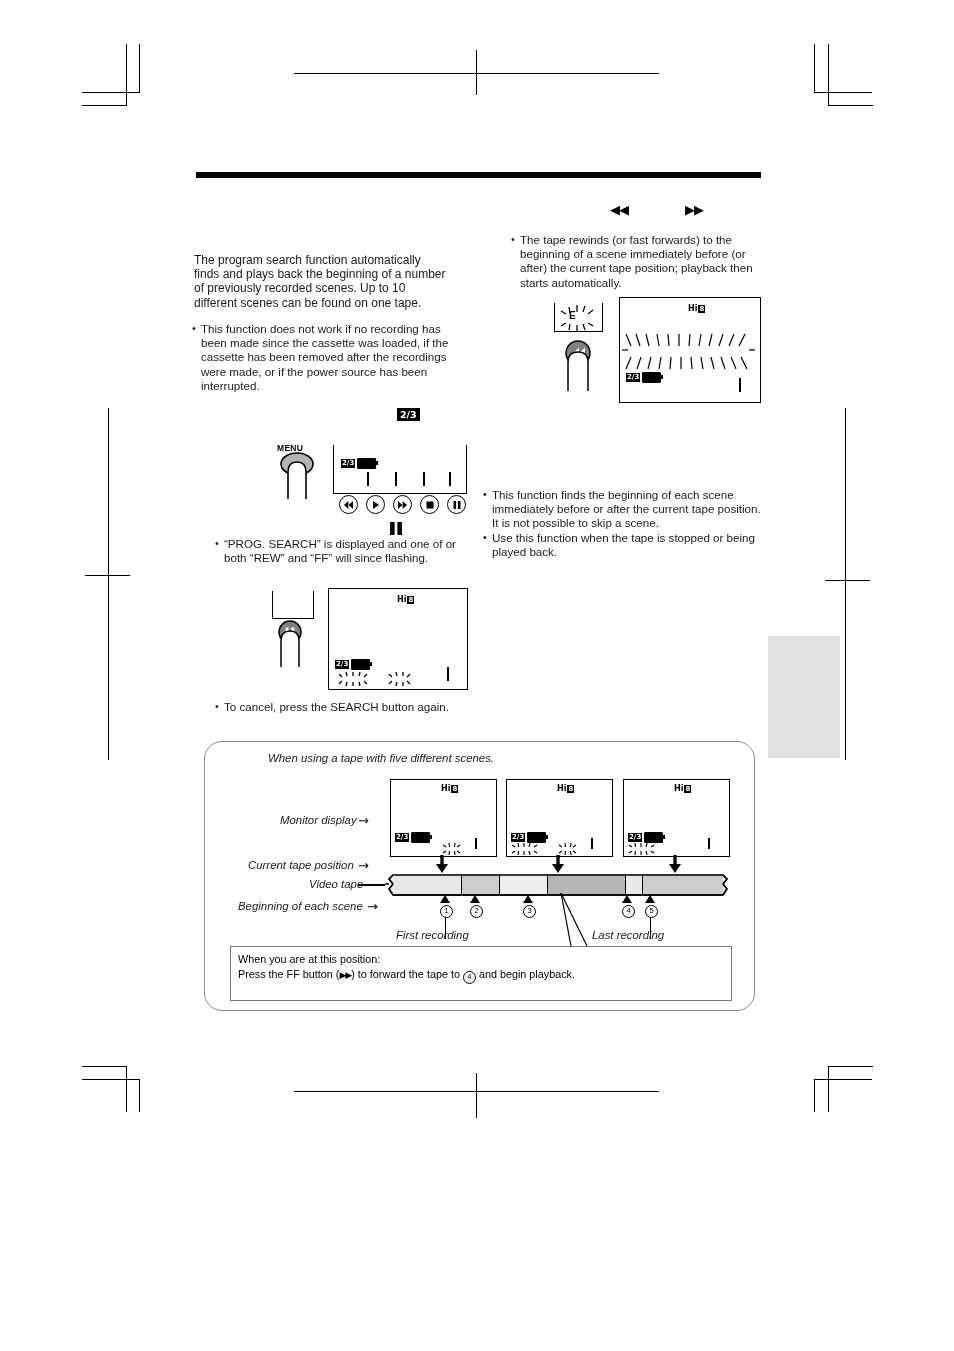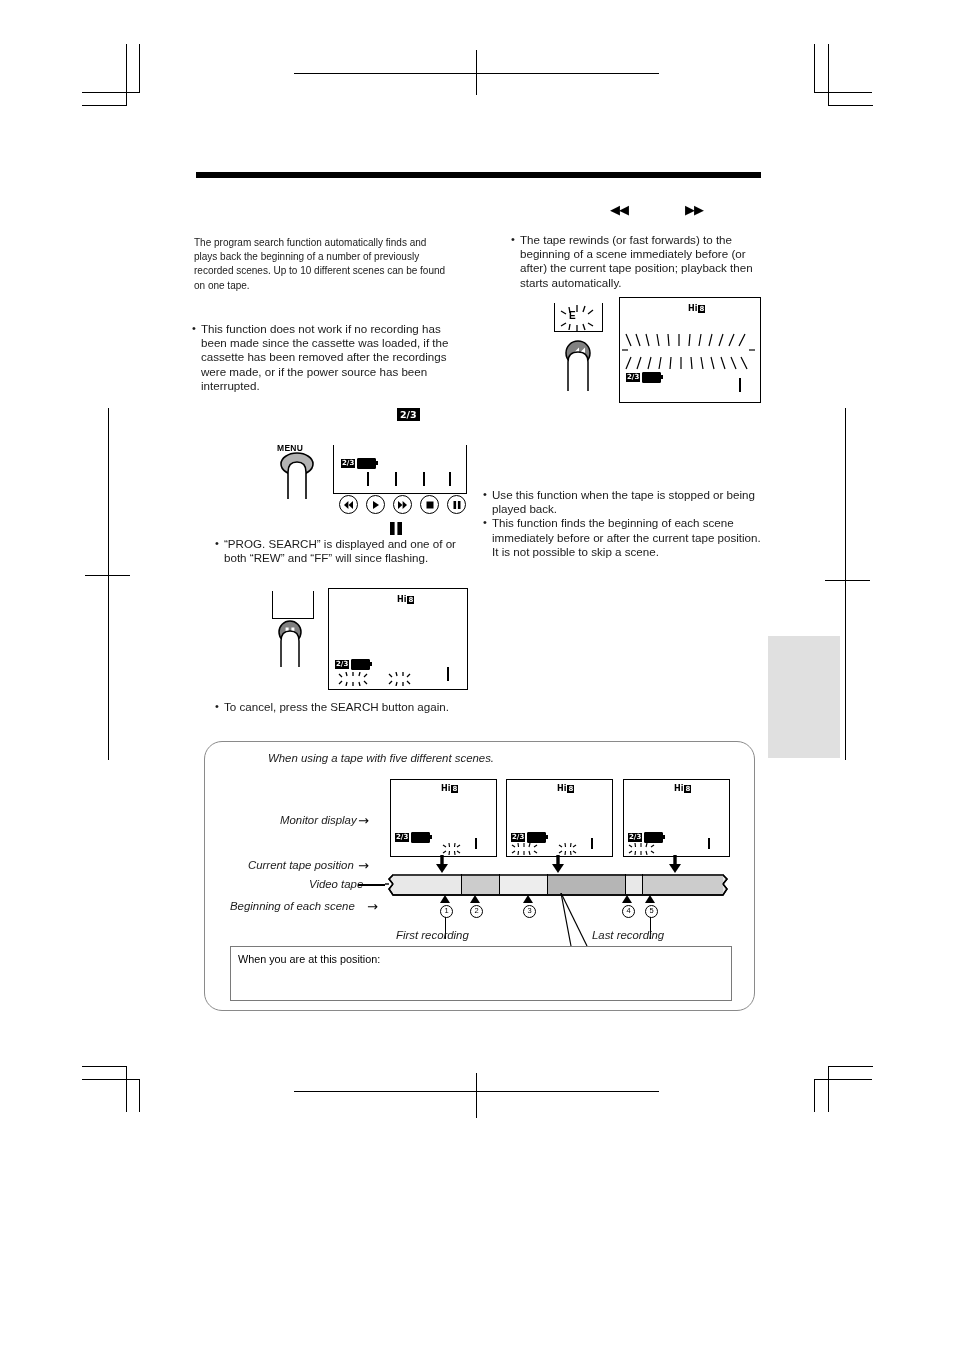--- a/index.html
+++ b/index.html
@@ -20,23 +20,24 @@
   .hline { height: 1px; }
   .vline { width: 1px; }
 
   
   #top-rule {
     left: 196px; top: 172px; width: 565px; height: 6px; background: #000;
   }
 
   
   .para {
-    font-size: 10px;
+    font-size: 12px;
     line-height: 14.2px;
     color: #1a1a1a;
+    margin-top: 17px;
   }
   .bullet-list { font-size: 11.6px; line-height: 14.2px; color:#1a1a1a; }
   .bullet-list .li {
     position: relative;
     padding-left: 9px;
     margin-bottom: 0px;
   }
   .bullet-list .li::before {
     content: "\2022";
     position: absolute; left: 0; top: -1px;
@@ -395,22 +396,22 @@
     </svg>
   </div>
   <div class="tapebat" style="left:6px; top:74px;">
     <span class="tapebadge">2/3</span>
     <span class="batt"></span>
   </div>
   <div class="cursor-bar" style="left:119px; top:80px; height:14px;"></div>
 </div>
 
 <div class="abs bullet-list" style="left:483px; top:488px; width:282px;">
+  <div class="li">This function finds the beginning of each scene immediately before or after the current tape position. It is not possible to skip a scene.</div>
   <div class="li">Use this function when the tape is stopped or being played back.</div>
-  <div class="li">This function finds the beginning of each scene immediately before or after the current tape position. It is not possible to skip a scene.</div>
 </div>
 
 <div id="panel"></div>
 
 <div class="abs lbl" style="left:268px; top:752px;">When using a tape with five different scenes.</div>
 
 <div class="lcd" style="left:390px; top:779px; width:105px; height:76px;">
   <div class="hi" style="left:50px; top:4px;">
     <span>Hi</span><span class="hi-box">8</span>
   </div>
@@ -505,21 +506,21 @@
 
 <div class="abs lbl" style="left:280px; top:814px;">Monitor display</div>
 <div class="abs" style="left:358px; top:813px; font-size:13px; font-family:'DejaVu Sans', sans-serif;">→</div>
 
 <div class="abs lbl" style="left:248px; top:859px;">Current tape position</div>
 <div class="abs" style="left:358px; top:858px; font-size:13px; font-family:'DejaVu Sans', sans-serif;">→</div>
 
 <div class="abs lbl" style="left:309px; top:878px;">Video tape</div>
 <div class="rmark hline abs" style="left:358px; top:884px; width:27px; height:1.5px;"></div>
 
-<div class="abs lbl" style="left:230px; top:900px;">Beginning of each scene</div>
+<div class="abs lbl" style="left:238px; top:900px;">Beginning of each scene</div>
 <div class="abs" style="left:367px; top:899px; font-size:13px; font-family:'DejaVu Sans', sans-serif;">→</div>
 
 <div class="downarrow" style="left:436px; top:855px;">
   <svg width="12" height="18" viewBox="0 0 12 18">
       <rect x="4.3" y="0" width="3.4" height="11" fill="#000"></rect>
       <polygon points="0,9 12,9 6,18" fill="#000"></polygon>
     </svg>
 </div>
 <div class="downarrow" style="left:552px; top:855px;">
   <svg width="12" height="18" viewBox="0 0 12 18">
@@ -573,13 +574,16 @@
     <polyline points="4,0 30,53" fill="none" stroke="#000" stroke-width="1.2"></polyline>
   </svg>
 </div>
 
 <div class="abs lbl" style="left:396px; top:929px;">First recording</div>
 <div class="abs lbl" style="left:592px; top:929px;">Last recording</div>
 
 <div id="panel-inner-box"></div>
 <div class="abs" style="left:238px; top:952px; font-size:10.8px; line-height:14.5px;">
   <div>When you are at this position:</div>
+  <div>
+    <span>Press the FF button (</span><span class="inline-ic" style="letter-spacing:-1px;">▶▶</span><span>) to forward the tape to </span><span class="circnum" style="position:relative;display:inline-block;vertical-align:-1px;">4</span><span> and begin playback.</span>
+  </div>
 </div>
 
 </body></html>

